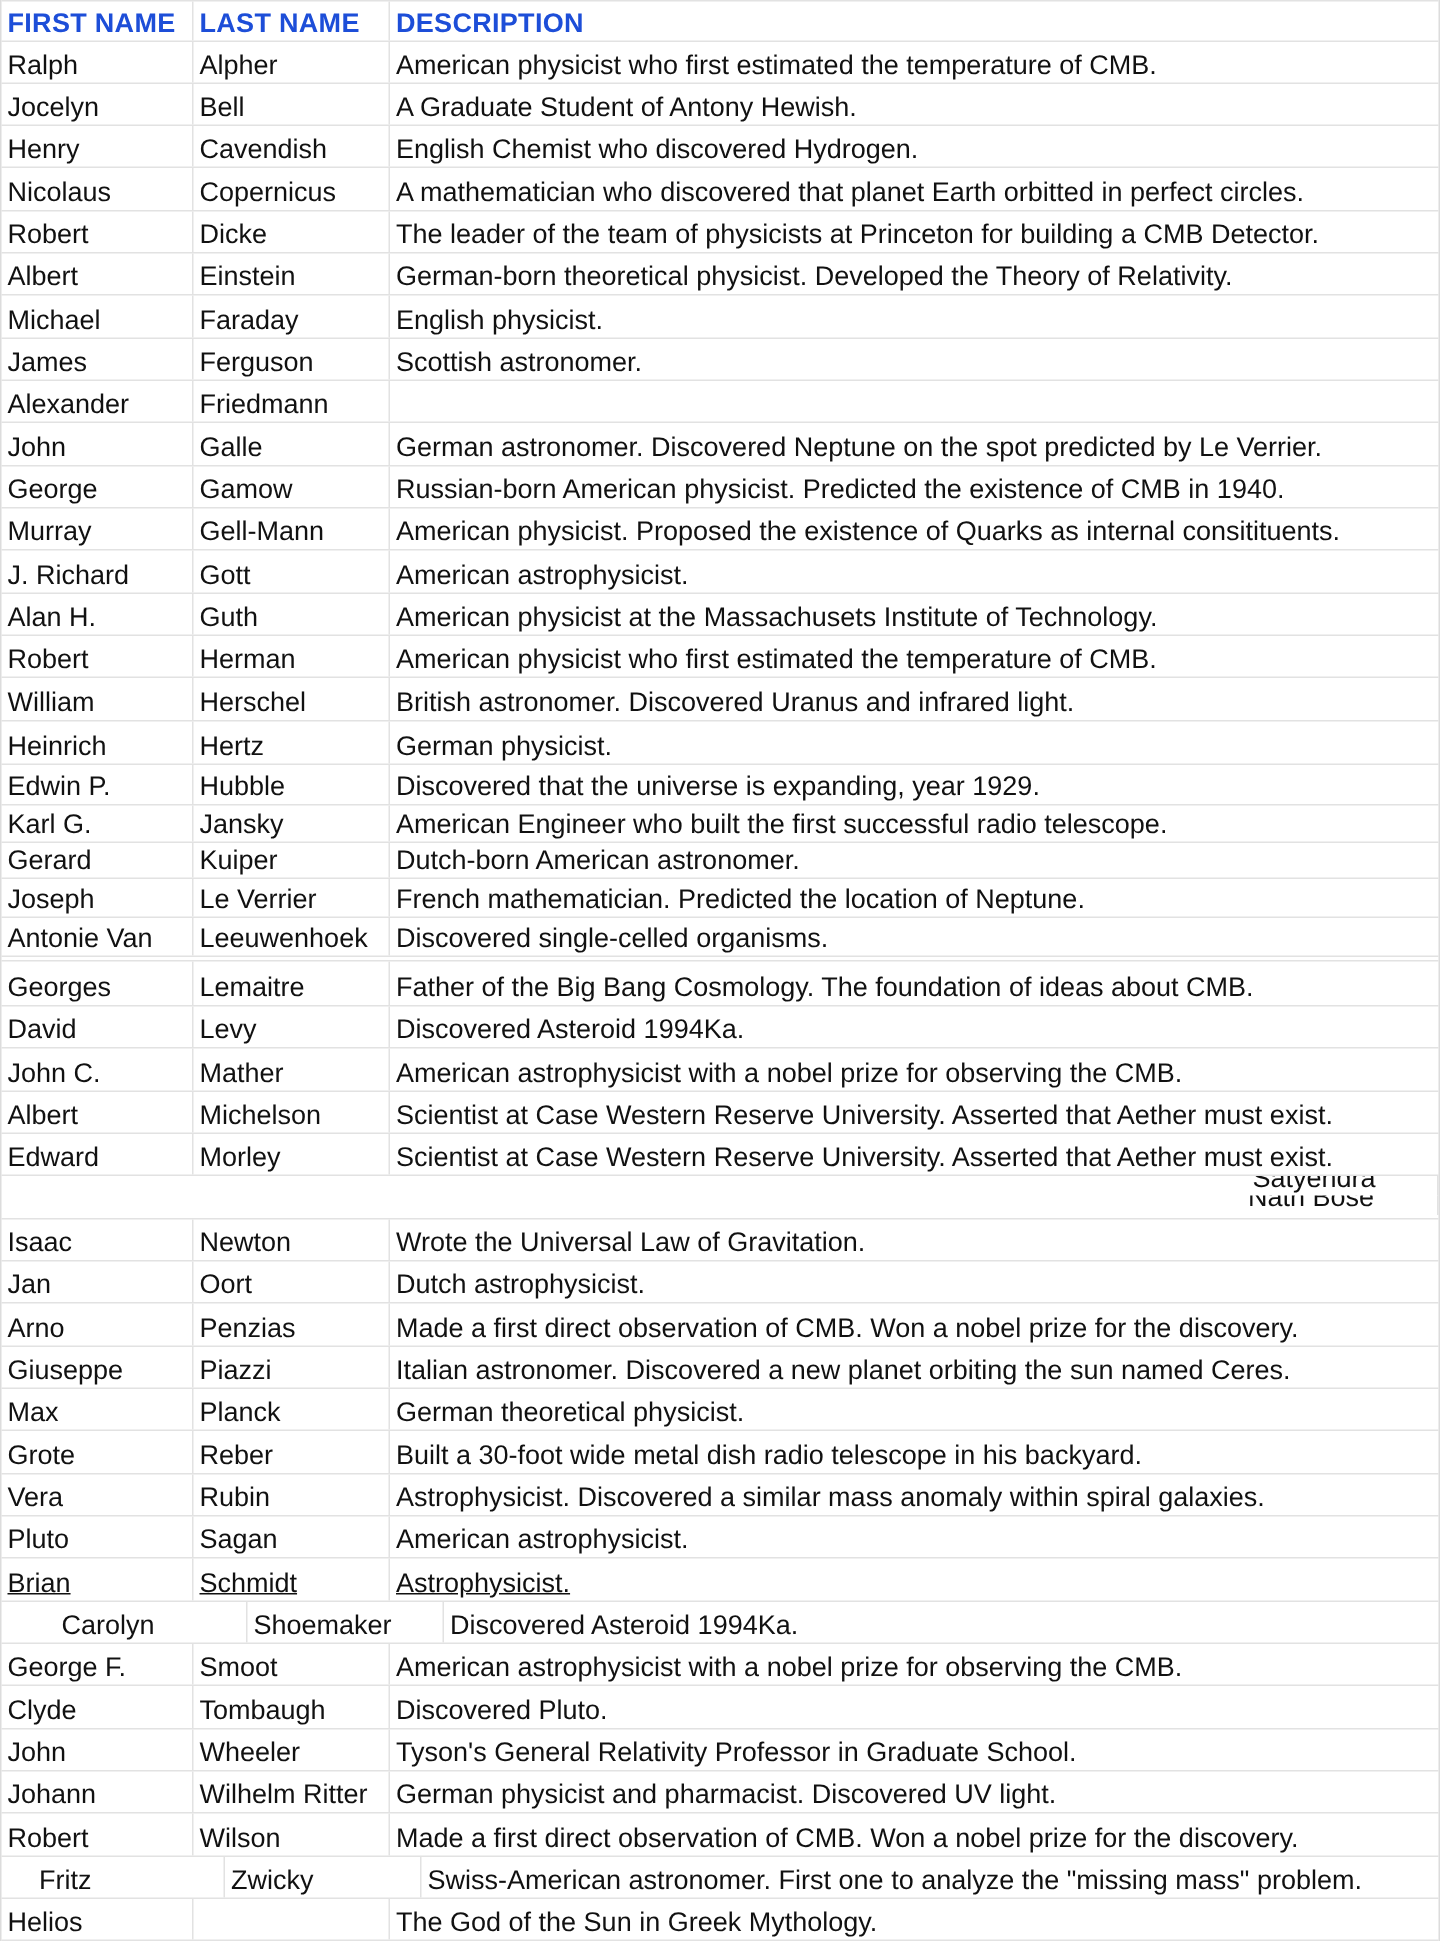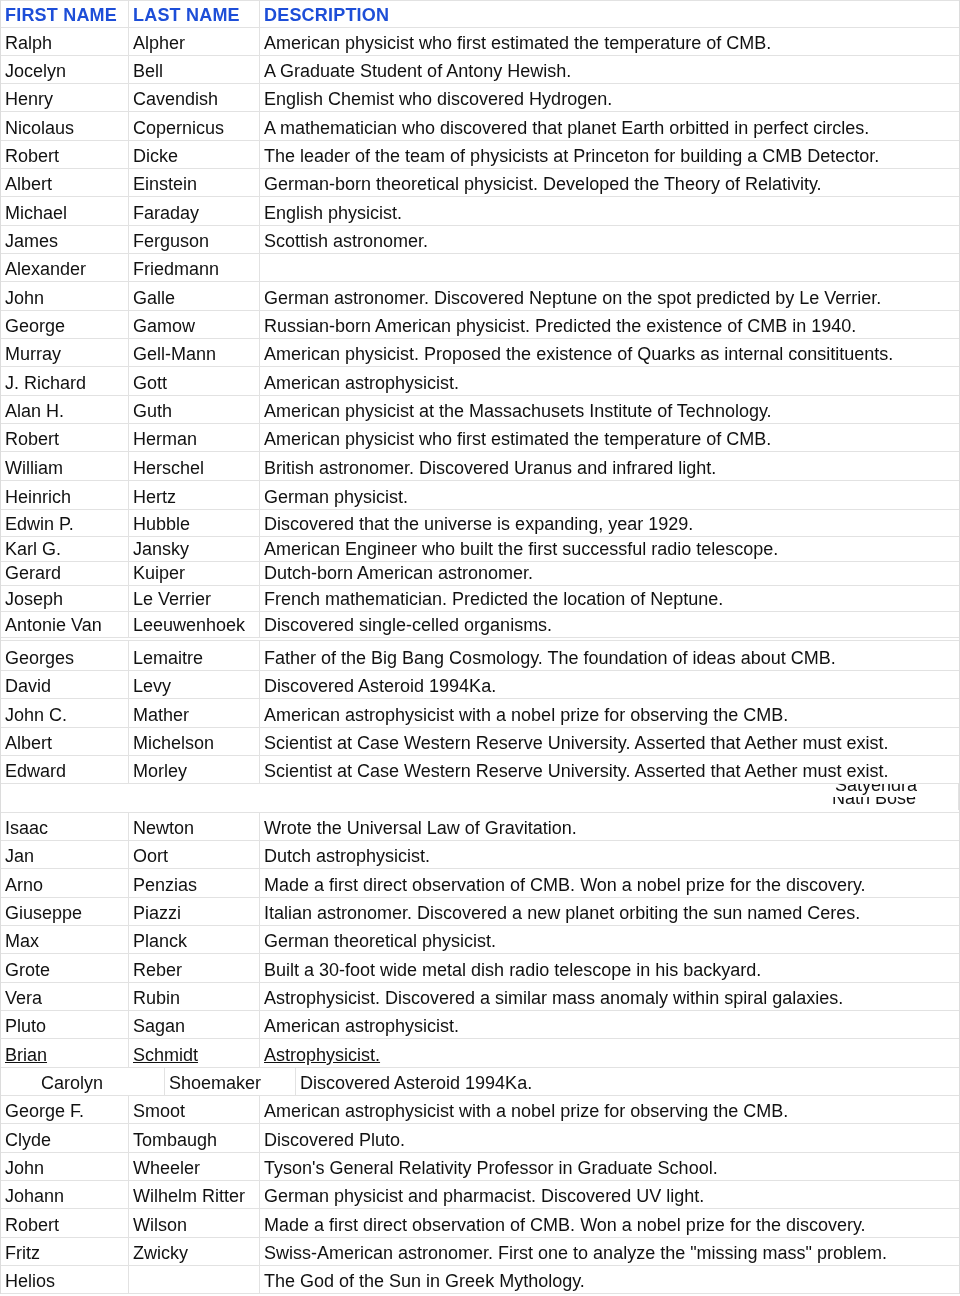--- a/index.html
+++ b/index.html
@@ -315,21 +315,21 @@
     <div class="cell c2">Wilhelm Ritter</div>
     <div class="cell c3">German physicist and pharmacist. Discovered UV light.</div>
   </div>
 
   <div class="row" style="height: 29px;">
     <div class="cell c1">Robert</div>
     <div class="cell c2">Wilson</div>
     <div class="cell c3">Made a first direct observation of CMB. Won a nobel prize for the discovery.</div>
   </div>
 
-  <div class="row" style="height: 28px;">
+  <div class="row" style="height: 28px; padding-left: 21px;">
     <div class="cell c1">Fritz</div>
     <div class="cell c2">Zwicky</div>
     <div class="cell c3">Swiss-American astronomer. First one to analyze the "missing mass" problem.</div>
   </div>
 
   <div class="row" style="height: 28px;">
     <div class="cell c1">Helios</div>
     <div class="cell c2"></div>
     <div class="cell c3">The God of the Sun in Greek Mythology.</div>
   </div>

